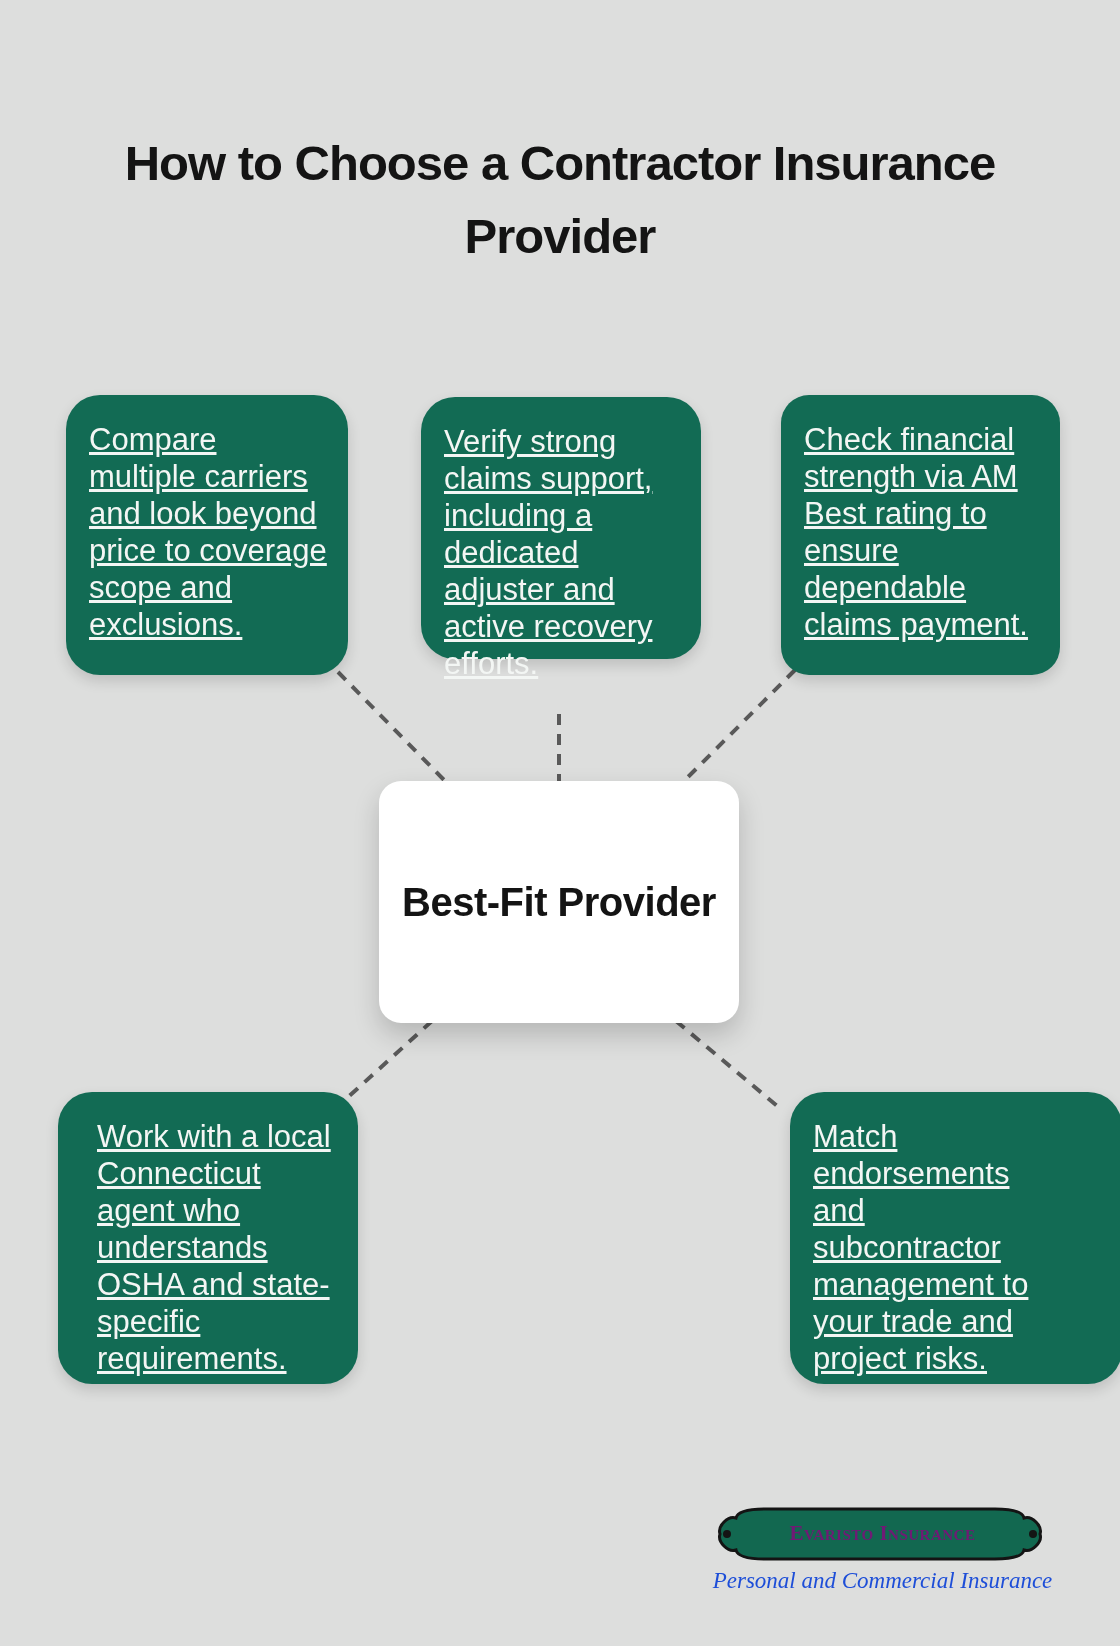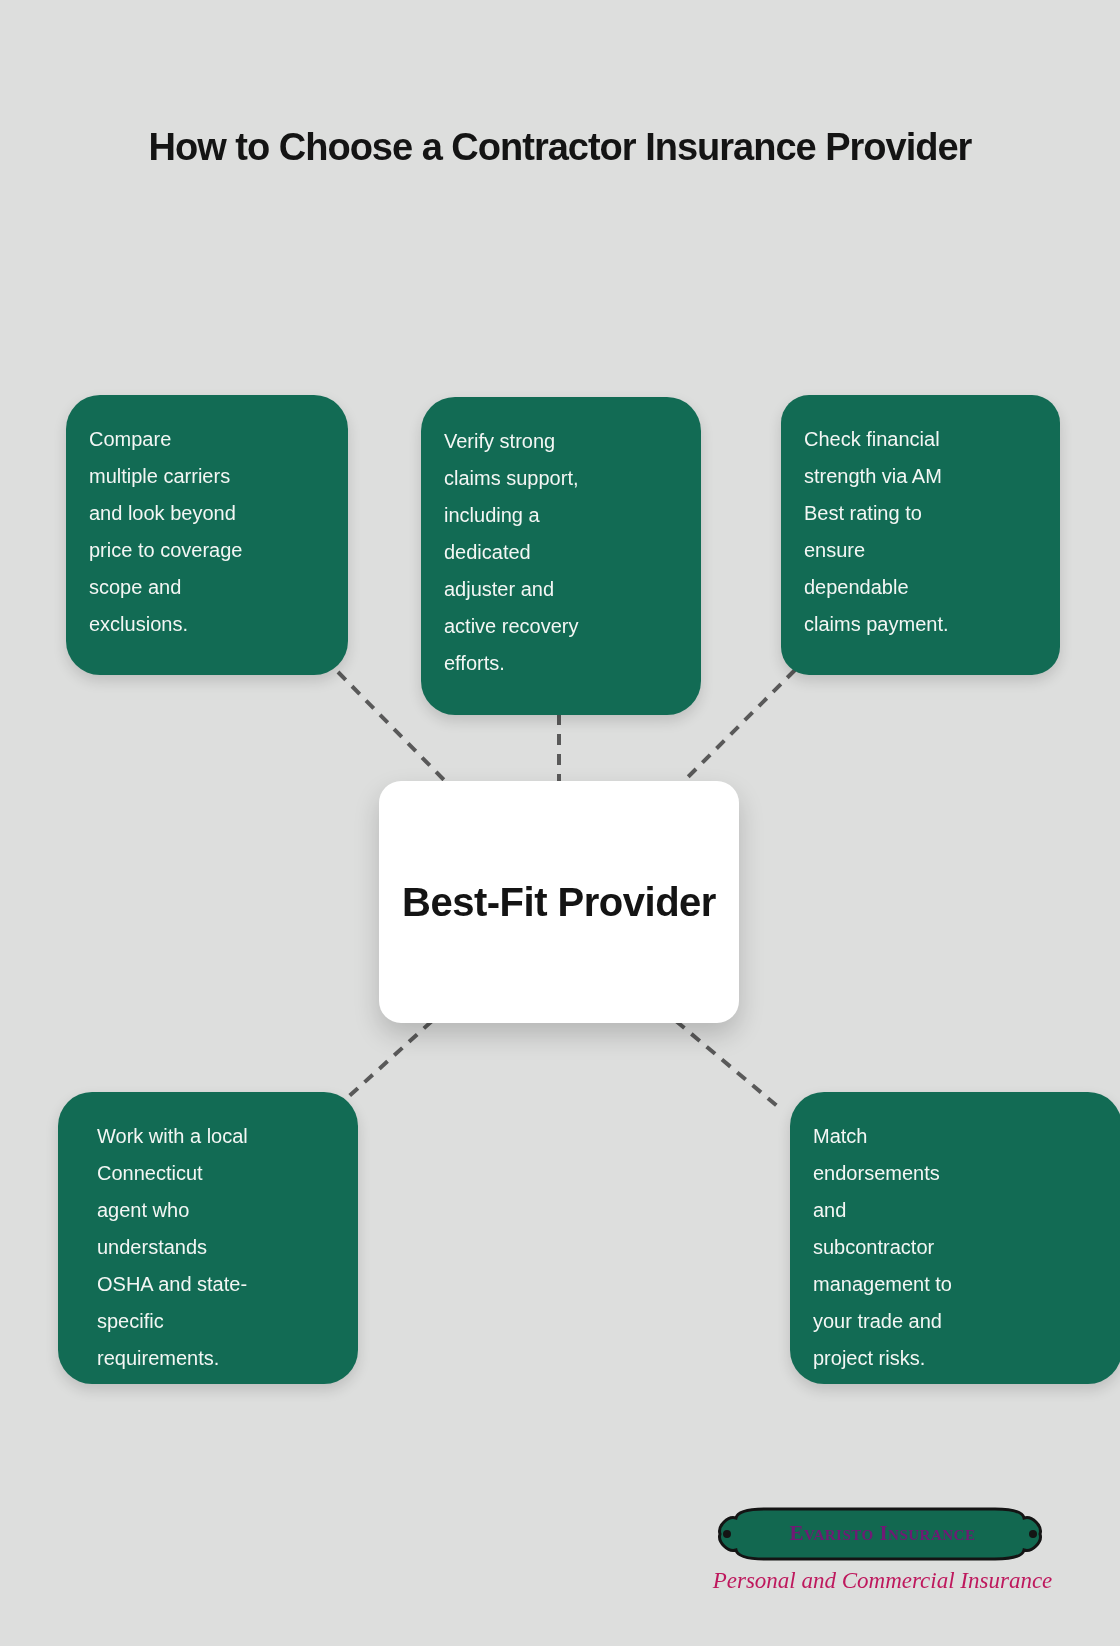--- a/index.html
+++ b/index.html
@@ -12,21 +12,21 @@
     overflow: hidden;
   }
 
   .title {
     position: absolute;
     top: 94px;
     left: 50%;
     transform: translateX(-50%);
     width: 980px;
     text-align: center;
-    font-size: 38px;
+    font-size: 49px;
     font-weight: 700;
     letter-spacing: -1px;
     line-height: 1.5;
     color: #141414;
   }
 
   .connectors {
     position: absolute;
     left: 0; top: 0;
     width: 1120px; height: 1646px;
@@ -42,26 +42,27 @@
     position: absolute;
     z-index: 2;
     background: #126b54;
     border-radius: 34px;
     box-shadow: 0 6px 14px rgba(0,0,0,0.14);
     color: #f3f6f4;
   }
   .tip-text {
     display: block;
     padding: 26px 18px 0 23px;
-    font-size: 20px;
+    font-size: 31px;
     line-height: 37px;
     white-space: pre-line;
+    text-decoration: underline;
   }
   .tip-1 { left: 66px;  top: 395px;  width: 282px; height: 280px; }
-  .tip-2 { left: 421px; top: 397px;  width: 280px; height: 318px; }
+  .tip-2 { left: 421px; top: 397px;  width: 280px; height: 262px; }
   .tip-3 { left: 781px; top: 395px;  width: 279px; height: 280px; border-radius: 28px; }
   .tip-4 { left: 58px;  top: 1092px; width: 284px; height: 292px; padding-left: 16px; }
   .tip-5 { left: 790px; top: 1092px; width: 332px; height: 292px; }
 
   .center-node {
     position: absolute;
     z-index: 2;
     left: 379px; top: 781px;
     width: 360px; height: 242px;
     background: #ffffff;
@@ -103,21 +104,21 @@
     color: #701a75;
   }
   .brand-tagline {
     display: block;
     margin-top: 6px;
     width: 345px;
     text-align: center;
     font-family: "Liberation Serif", serif;
     font-style: italic;
     font-size: 23px;
-    color: #be185d;
+    color: #1d4ed8;
   }
 </style>
 </head>
 <body>
 
 <div class="canvas">
 
   <h1 class="title">How to Choose a Contractor Insurance Provider</h1>
 
   <svg class="connectors" viewBox="0 0 1120 1646" xmlns="http://www.w3.org/2000/svg">

